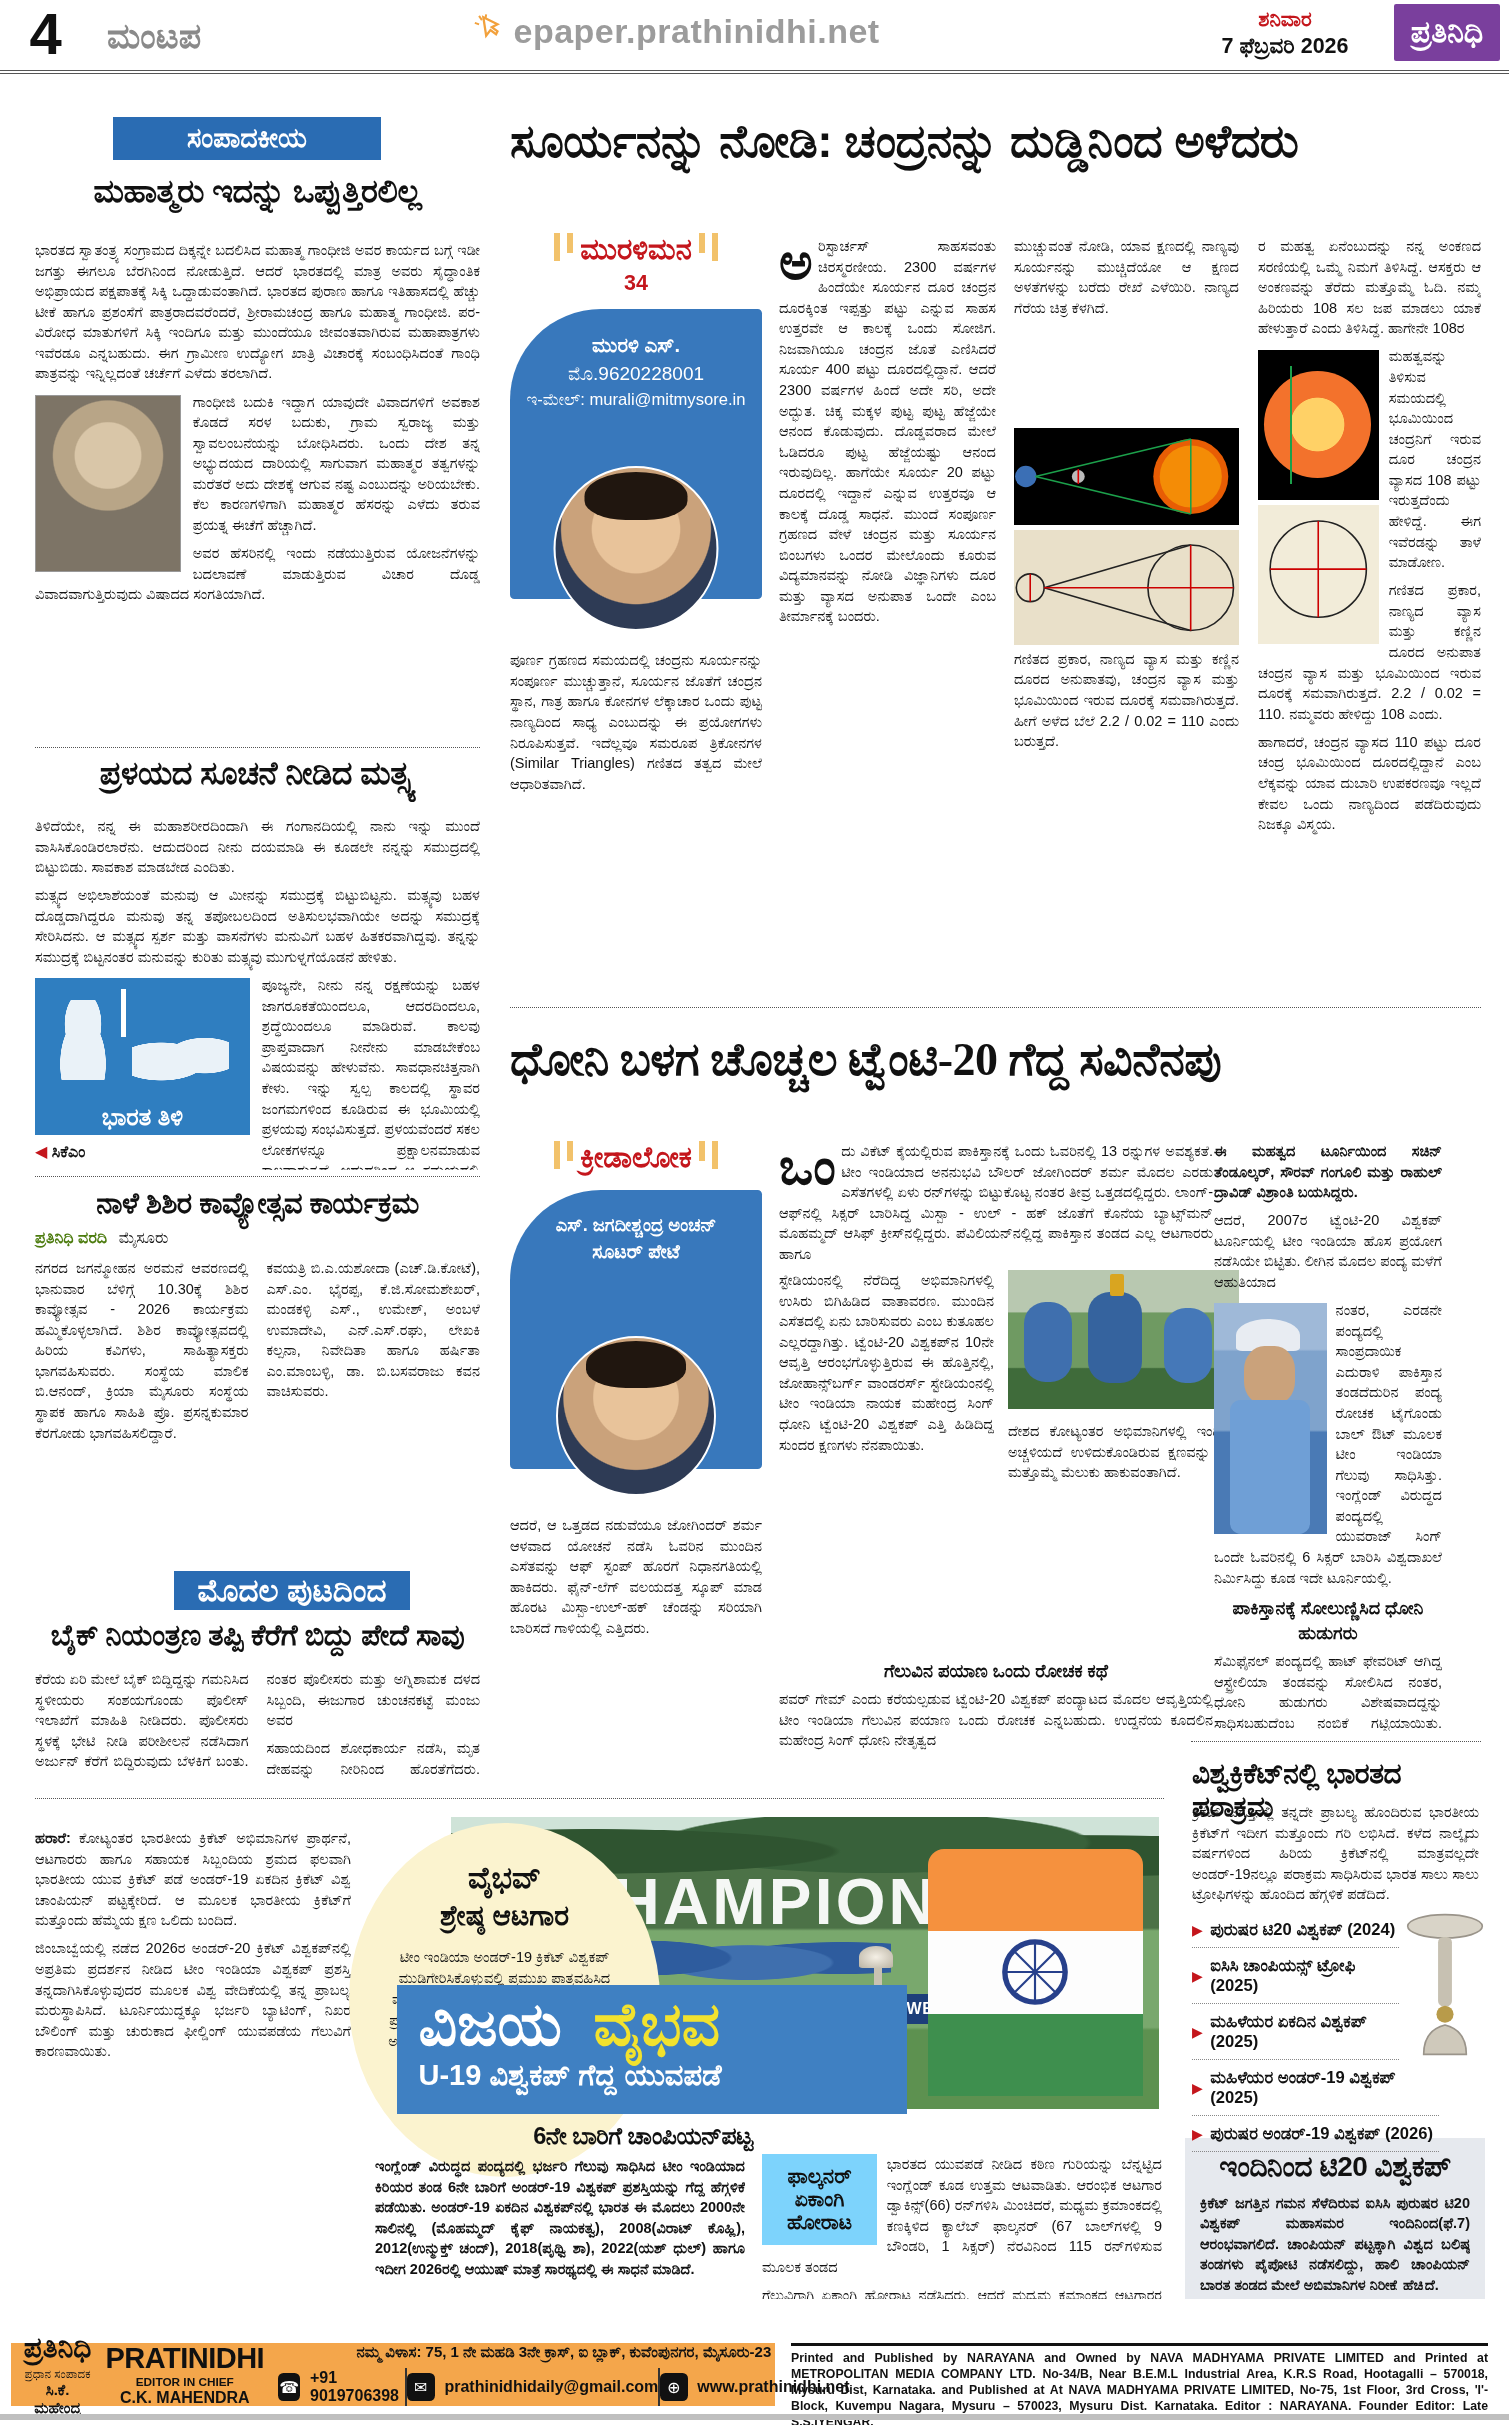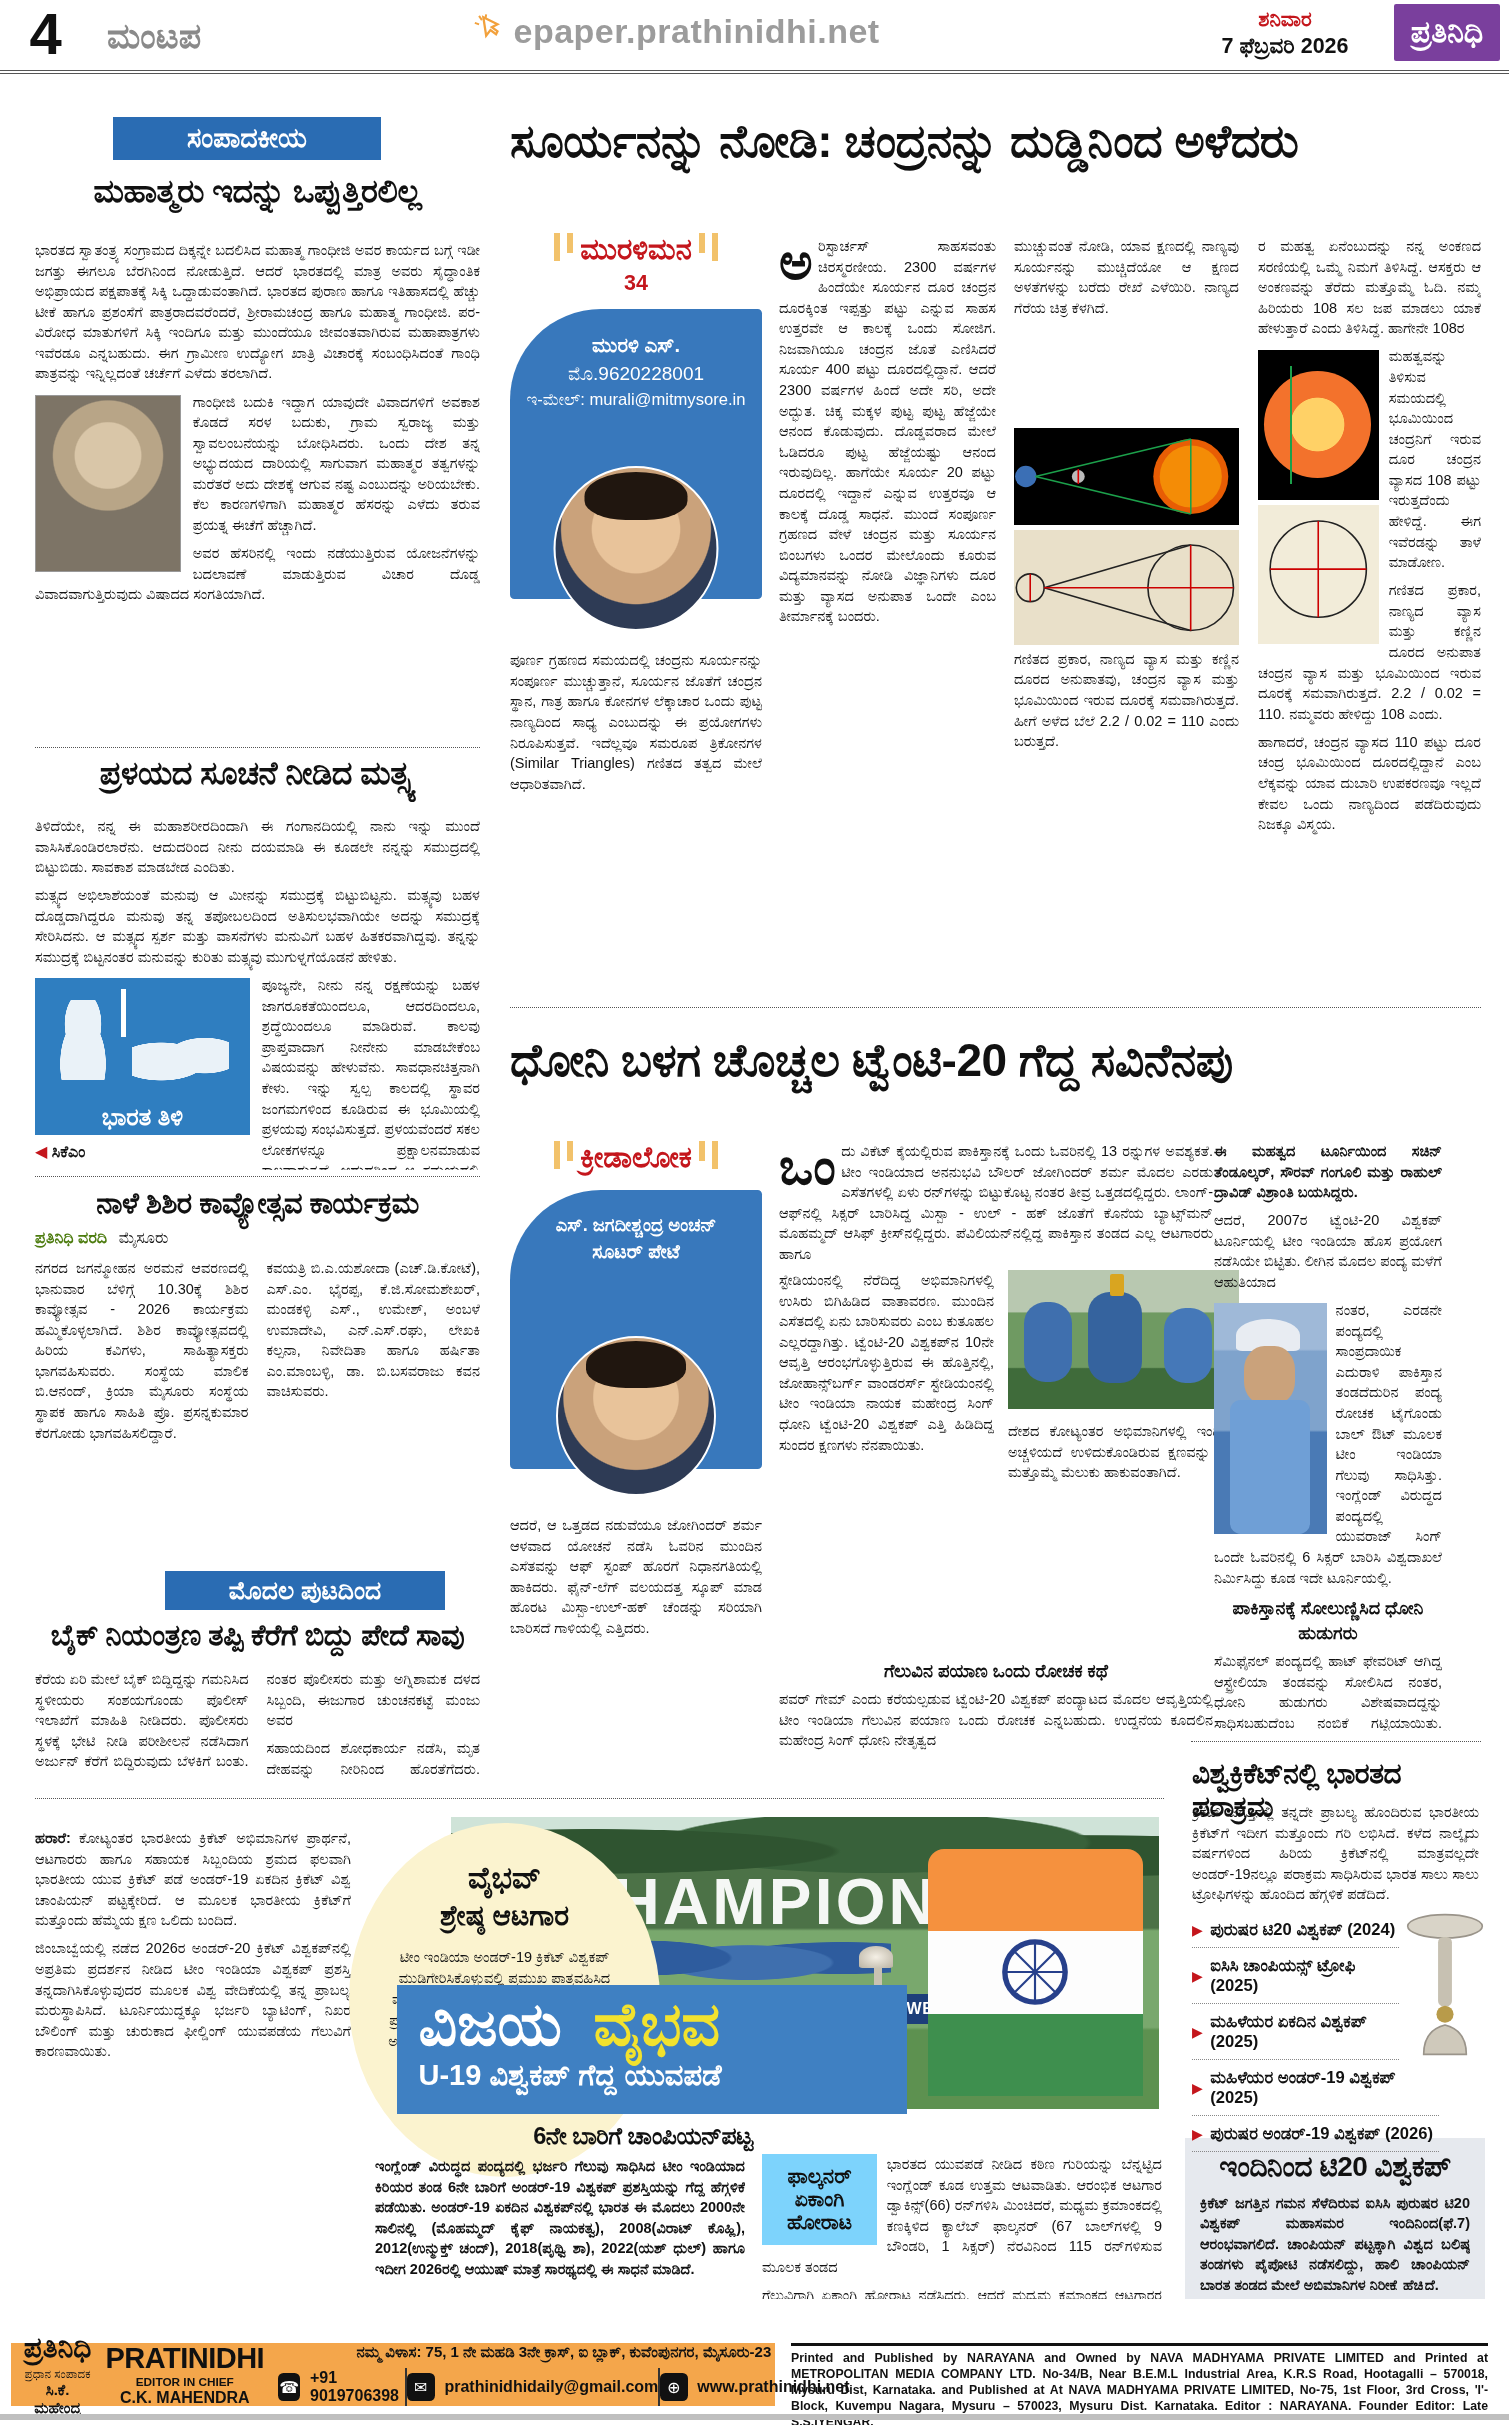--- a/index.html
+++ b/index.html
@@ -111,21 +111,21 @@
   <div class="abs kn" style="left:35px;top:1229px;width:445px;font-size:16px;">
     <span style="color:#4d7c0f;font-weight:bold;">ಪ್ರತಿನಿಧಿ ವರದಿ</span>
     <span style="font-weight:normal;margin-left:7px;">ಮೈಸೂರು</span>
   </div>
 
   <div class="abs kn jt" style="left:35px;top:1258px;width:445px;height:300px;column-count:2;column-gap:18px;overflow:hidden;">
     <p>ನಗರದ ಜಗನ್ಮೋಹನ ಅರಮನೆ ಆವರಣದಲ್ಲಿ ಭಾನುವಾರ ಬೆಳಿಗ್ಗೆ 10.30ಕ್ಕೆ ಶಿಶಿರ ಕಾವ್ಯೋತ್ಸವ - 2026 ಕಾರ್ಯಕ್ರಮ ಹಮ್ಮಿಕೊಳ್ಳಲಾಗಿದೆ. ಶಿಶಿರ ಕಾವ್ಯೋತ್ಸವದಲ್ಲಿ ಹಿರಿಯ ಕವಿಗಳು, ಸಾಹಿತ್ಯಾಸಕ್ತರು ಭಾಗವಹಿಸುವರು. ಸಂಸ್ಥೆಯ ಮಾಲಿಕ ಬಿ.ಆನಂದ್, ಕ್ರಿಯಾ ಮೈಸೂರು ಸಂಸ್ಥೆಯ ಸ್ಥಾಪಕ ಹಾಗೂ ಸಾಹಿತಿ ಪ್ರೊ. ಪ್ರಸನ್ನಕುಮಾರ ಕೆರಗೋಡು ಭಾಗವಹಿಸಲಿದ್ದಾರೆ.</p>
     <p>ಕವಯತ್ರಿ ಬಿ.ಎ.ಯಶೋದಾ (ಎಚ್.ಡಿ.ಕೋಟೆ), ಎಸ್.ಎಂ. ಭೈರಪ್ಪ, ಕೆ.ಜಿ.ಸೋಮಶೇಖರ್, ಮಂಡಕಳ್ಳಿ ಎಸ್., ಉಮೇಶ್, ಅಂಬಳೆ ಉಮಾದೇವಿ, ಎನ್.ಎಸ್.ರಘು, ಲೇಖಕಿ ಕಲ್ಪನಾ, ನಿವೇದಿತಾ ಹಾಗೂ ಹರ್ಷಿತಾ ಎಂ.ಮಾಂಬಳ್ಳಿ, ಡಾ. ಬಿ.ಬಸವರಾಜು ಕವನ ವಾಚಿಸುವರು.</p>
   </div>
 
-  <div class="abs kn tagbox" style="left:165px;top:1571px;width:280px;height:39px;font-size:25px;">ಮೊದಲ ಪುಟದಿಂದ</div>
+  <div class="abs kn tagbox" style="left:174px;top:1571px;width:236px;height:39px;font-size:31px;">ಮೊದಲ ಪುಟದಿಂದ</div>
 
   <div class="abs kn hl center" style="left:35px;top:1619px;width:445px;font-size:29px;">ಬೈಕ್ ನಿಯಂತ್ರಣ ತಪ್ಪಿ ಕೆರೆಗೆ ಬಿದ್ದು ಪೇದೆ ಸಾವು</div>
 
   <div class="abs kn jt" style="left:35px;top:1669px;width:445px;height:123px;column-count:2;column-gap:18px;overflow:hidden;">
     <p>ಕೆರೆಯ ಏರಿ ಮೇಲೆ ಬೈಕ್ ಬಿದ್ದಿದ್ದನ್ನು ಗಮನಿಸಿದ ಸ್ಥಳೀಯರು ಸಂಶಯಗೊಂಡು ಪೊಲೀಸ್ ಇಲಾಖೆಗೆ ಮಾಹಿತಿ ನೀಡಿದರು. ಪೊಲೀಸರು ಸ್ಥಳಕ್ಕೆ ಭೇಟಿ ನೀಡಿ ಪರೀಶೀಲನೆ ನಡೆಸಿದಾಗ ಅರ್ಜುನ್ ಕೆರೆಗೆ ಬಿದ್ದಿರುವುದು ಬೆಳಕಿಗೆ ಬಂತು. ನಂತರ ಪೊಲೀಸರು ಮತ್ತು ಅಗ್ನಿಶಾಮಕ ದಳದ ಸಿಬ್ಬಂದಿ, ಈಜುಗಾರ ಚುಂಚನಕಟ್ಟೆ ಮಂಜು ಅವರ</p>
     <p>ಸಹಾಯದಿಂದ ಶೋಧಕಾರ್ಯ ನಡೆಸಿ, ಮೃತ ದೇಹವನ್ನು ನೀರಿನಿಂದ ಹೊರತೆಗೆದರು. ಸಾಲಿಗ್ರಾಮ ಠಾಣೆಯ ಎಎಸ್‌ಐ ಕುಮಾರ್, ಚುಂಚನಕಟ್ಟೆ ಠಾಣಾಧಿಕಾರಿ ದೊರೆಸ್ವಾಮಿ, ಸಿಬ್ಬಂದಿ ರಾಕೇಶ್, ರಘು, ಅವಿನಾಶ್, ದಿನೇಶ್ ಇತರರು ಕಾರ್ಯಾಚರಣೆಯಲ್ಲಿದ್ದರು. ಈ ಸಂಬಂಧ ಸಾಲಿಗ್ರಾಮ ಠಾಣೆಯಲ್ಲಿ ಪ್ರಕರಣ ದಾಖಲಾಗಿದೆ.</p>
   </div>
 
   <div class="abs kn hl" style="left:510px;top:114px;width:971px;font-size:46px;">ಸೂರ್ಯನನ್ನು ನೋಡಿ: ಚಂದ್ರನನ್ನು ದುಡ್ಡಿನಿಂದ ಅಳೆದರು</div>
 
@@ -207,21 +207,21 @@
         </svg>
       </div>
     </div>
     <p>ಮಹತ್ವವನ್ನು ತಿಳಿಸುವ ಸಮಯದಲ್ಲಿ ಭೂಮಿಯಿಂದ ಚಂದ್ರನಿಗೆ ಇರುವ ದೂರ ಚಂದ್ರನ ವ್ಯಾಸದ 108 ಪಟ್ಟು ಇರುತ್ತದೆಂದು ಹೇಳಿದ್ದೆ. ಈಗ ಇವೆರಡನ್ನು ತಾಳೆ ಮಾಡೋಣ.</p>
     <p>ಗಣಿತದ ಪ್ರಕಾರ, ನಾಣ್ಯದ ವ್ಯಾಸ ಮತ್ತು ಕಣ್ಣಿನ ದೂರದ ಅನುಪಾತ ಚಂದ್ರನ ವ್ಯಾಸ ಮತ್ತು ಭೂಮಿಯಿಂದ ಇರುವ ದೂರಕ್ಕೆ ಸಮವಾಗಿರುತ್ತದೆ. 2.2 / 0.02 = 110. ನಮ್ಮವರು ಹೇಳಿದ್ದು 108 ಎಂದು.</p>
     <p>ಹಾಗಾದರೆ, ಚಂದ್ರನ ವ್ಯಾಸದ 110 ಪಟ್ಟು ದೂರ ಚಂದ್ರ ಭೂಮಿಯಿಂದ ದೂರದಲ್ಲಿದ್ದಾನೆ ಎಂಬ ಲೆಕ್ಕವನ್ನು ಯಾವ ದುಬಾರಿ ಉಪಕರಣವೂ ಇಲ್ಲದೆ ಕೇವಲ ಒಂದು ನಾಣ್ಯದಿಂದ ಪಡೆದಿರುವುದು ನಿಜಕ್ಕೂ ವಿಸ್ಮಯ.</p>
   </div>
 
   <div class="abs dotted" style="left:510px;top:1007px;width:971px;"></div>
 
-  <div class="abs kn hl" style="left:510px;top:1033px;width:971px;font-size:46px;">ಧೋನಿ ಬಳಗ ಚೊಚ್ಚಲ ಟ್ವೆಂಟಿ-20 ಗೆದ್ದ ಸವಿನೆನಪು</div>
+  <div class="abs kn hl" style="left:510px;top:1033px;width:971px;font-size:46px;font-family:Liberation Serif, serif;">ಧೋನಿ ಬಳಗ ಚೊಚ್ಚಲ ಟ್ವೆಂಟಿ-20 ಗೆದ್ದ ಸವಿನೆನಪು</div>
 
   <div class="abs" style="left:510px;top:1141px;width:252px;">
     <div class="colname">
       <span class="ybar"></span>
         <span class="ybar s"></span>
       <span class="kn redname">ಕ್ರೀಡಾಲೋಕ</span>
       <span class="ybar s"></span>
         <span class="ybar"></span>
     </div>
     <div class="card kn" style="width:252px;height:279px;margin-top:15px;">

